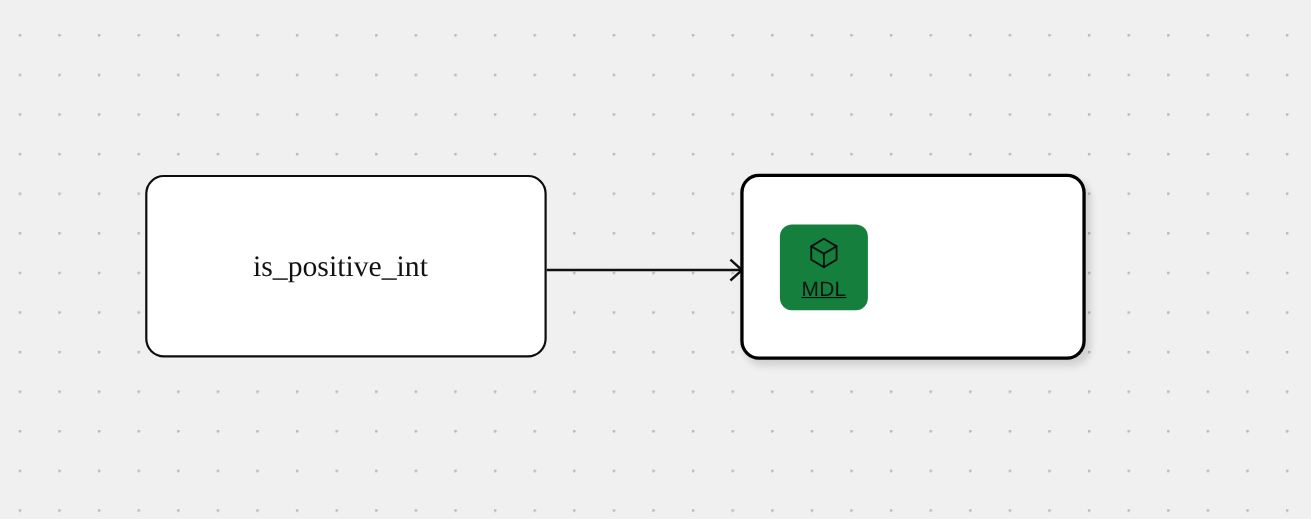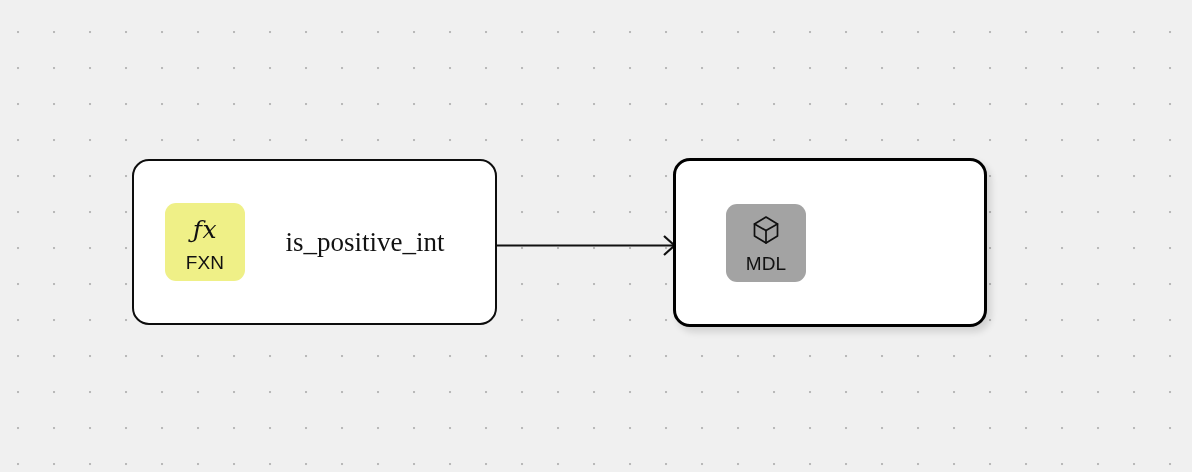--- a/index.html
+++ b/index.html
@@ -63,22 +63,23 @@
     flex-direction: column;
     align-items: center;
     justify-content: center;
     flex: none;
   }
   .badge-fxn {
     margin-left: 31px;
     background: #eff087;
   }
   .badge-mdl {
-    margin-left: 50px;
-    background: #a3a3a3;
+    margin-left: 33px;
+    background: #15803d;
+    text-decoration: underline;
   }
 
   .badge-glyph {
     height: 34px;
     display: flex;
     align-items: center;
     justify-content: center;
     color: #111111;
   }
   .badge-glyph-fx {
@@ -127,24 +128,20 @@
 <div id="canvas">
 
   <svg id="edge-layer" viewBox="0 0 1192 472" width="1192" height="472">
     <g>
       <line x1="497" y1="245.5" x2="674" y2="245.5" stroke="#111111" stroke-width="2.2"></line>
       <polyline points="664,236 674.5,245.5 664,255" fill="none" stroke="#111111" stroke-width="2.2" stroke-linecap="butt" stroke-linejoin="miter"></polyline>
     </g>
   </svg>
 
   <div class="node node-fxn">
-    <div class="badge badge-fxn">
-      <span class="badge-glyph badge-glyph-fx">ƒx</span>
-      <span class="badge-label">FXN</span>
-    </div>
     <div class="node-title">is_positive_int</div>
   </div>
 
   <div class="node node-mdl">
     <div class="badge badge-mdl">
       <span class="badge-glyph">
         <svg width="30" height="32" viewBox="0 0 30 32" fill="none" stroke="#111111" stroke-width="1.7" stroke-linejoin="round" stroke-linecap="round">
           <path d="M15 3 L26.5 10 L26.5 22 L15 29 L3.5 22 L3.5 10 Z"></path>
           <path d="M3.5 10 L15 16.6 L26.5 10"></path>
           <path d="M15 16.6 L15 29"></path>

